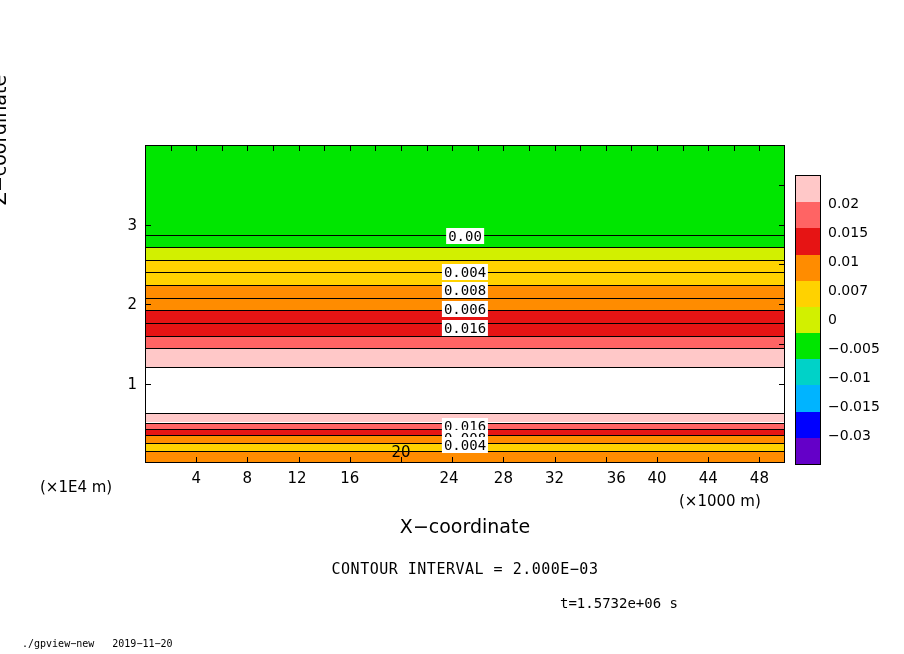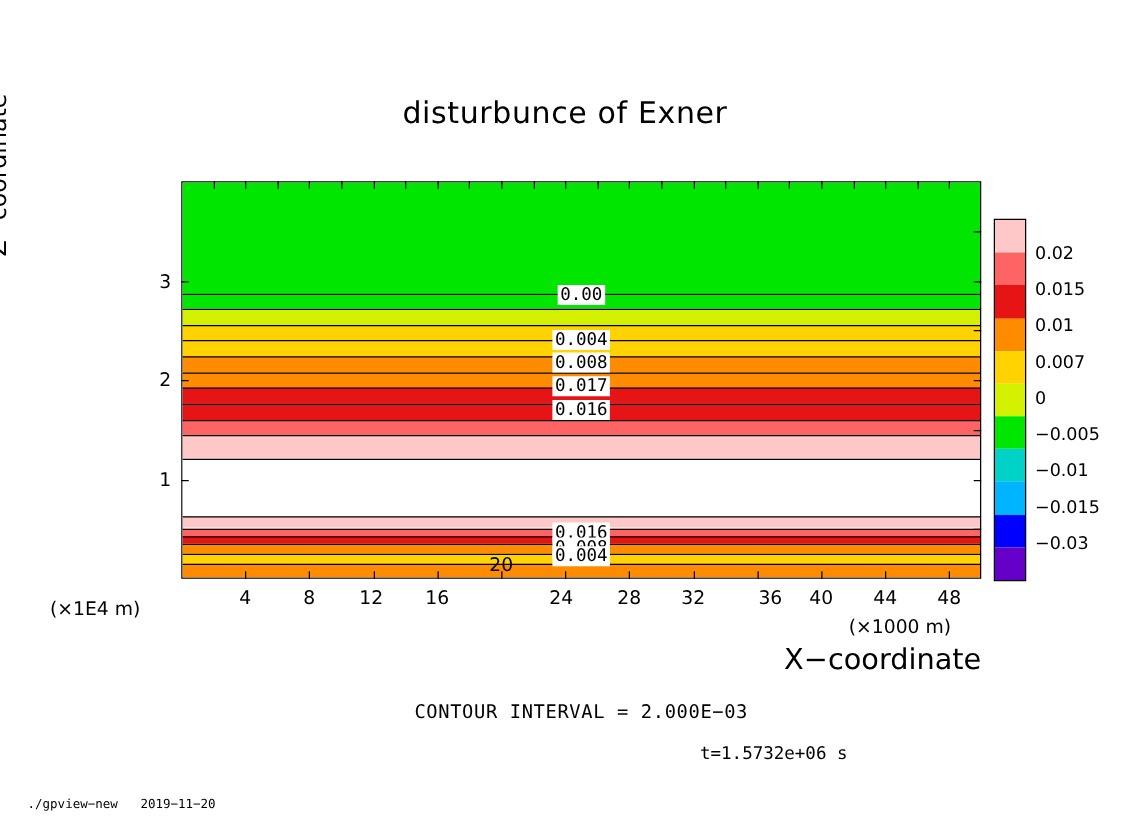--- a/index.html
+++ b/index.html
@@ -26,21 +26,21 @@
   .tick-b{width:1px;height:6px;}
   .tick-l{height:1px;width:6px;}
 
   .ticklabel{position:absolute;font-size:15px;color:#000;white-space:pre;text-align:center;}
 
   #ylabel{
     position:absolute;left:-12px;top:240px;width:200px;
     transform:rotate(-90deg);transform-origin:left top;
     font-size:19px;text-align:center;
   }
-  #xlabel{position:absolute;left:145px;top:515px;width:640px;text-align:right;font-size:23px;}
+  #xlabel{position:absolute;left:145px;top:515px;width:640px;text-align:center;font-size:19px;}
 
   #xunit{position:absolute;left:40px;top:478px;font-size:15px;}
   #zunit{position:absolute;left:679px;top:492px;font-size:15px;}
 
   #cinterval{position:absolute;left:145px;top:560px;width:640px;text-align:center;font-size:15px;letter-spacing:0.5px;font-family:"DejaVu Sans Mono",monospace;}
   #timestamp{position:absolute;left:560px;top:595px;font-size:14px;font-family:"DejaVu Sans Mono",monospace;}
 
   #footleft{position:absolute;left:22px;top:638px;font-size:10px;font-family:"DejaVu Sans Mono",monospace;}
   #footright{position:absolute;right:14px;top:638px;font-size:10px;font-family:"DejaVu Sans Mono",monospace;text-align:right;}
 
@@ -49,21 +49,20 @@
   #cbar .cell{position:absolute;left:0;width:100%;}
   .cbtick{position:absolute;left:828px;font-size:14px;color:#000;white-space:pre;}
 
   .inlabel{position:absolute;font-size:14px;font-family:"DejaVu Sans Mono",monospace;color:#000;background:#fff;padding:0 2px;white-space:pre;}
 </style>
 </head>
 <body>
 
 <div id="root">
 
-  <div id="title" class="txt">disturbunce of Exner</div>
 
   <div id="plot">
     <div id="bands">
         <div class="band" style="top: 0%; height: 28.2%; background: rgb(0, 230, 0);"></div>
         <div class="band" style="top: 28.2%; height: 3.8%; background: rgb(0, 230, 0);"></div>
         <div class="band" style="top: 32%; height: 4%; background: rgb(210, 240, 0);"></div>
         <div class="band" style="top: 36%; height: 4%; background: rgb(255, 210, 0);"></div>
         <div class="band" style="top: 40%; height: 4%; background: rgb(255, 210, 0);"></div>
         <div class="band" style="top: 44%; height: 4%; background: rgb(255, 140, 0);"></div>
         <div class="band" style="top: 48%; height: 4%; background: rgb(255, 140, 0);"></div>
@@ -95,21 +94,21 @@
         <div class="cline" style="top: 87.5%;"></div>
         <div class="cline" style="top: 89.5%;"></div>
         <div class="cline" style="top: 91.5%;"></div>
         <div class="cline" style="top: 94%;"></div>
         <div class="cline" style="top: 96.5%;"></div>
       </div>
     <div id="inlabels">
         <div class="inlabel" style="left: 50%; top: 28.5%; transform: translate(-50%, -50%);">0.00</div>
         <div class="inlabel" style="left: 50%; top: 40%; transform: translate(-50%, -50%);">0.004</div>
         <div class="inlabel" style="left: 50%; top: 45.5%; transform: translate(-50%, -50%);">0.008</div>
-        <div class="inlabel" style="left: 50%; top: 51.5%; transform: translate(-50%, -50%);">0.017</div>
+        <div class="inlabel" style="left: 50%; top: 51.5%; transform: translate(-50%, -50%);">0.006</div>
         <div class="inlabel" style="left: 50%; top: 57.5%; transform: translate(-50%, -50%);">0.016</div>
         <div class="inlabel" style="left: 50%; top: 88.5%; transform: translate(-50%, -50%);">0.016</div>
         <div class="inlabel" style="left: 50%; top: 92.5%; transform: translate(-50%, -50%);">0.008</div>
         <div class="inlabel" style="left: 50%; top: 94.5%; transform: translate(-50%, -50%);">0.004</div>
       </div>
   </div>
 
   <div id="xticks">
       <div class="tick tick-b" style="left: 196.2px; top: 457px;"></div>
       <div class="ticklabel" style="left: 176.2px; width: 40px; top: 469px;">4</div>

